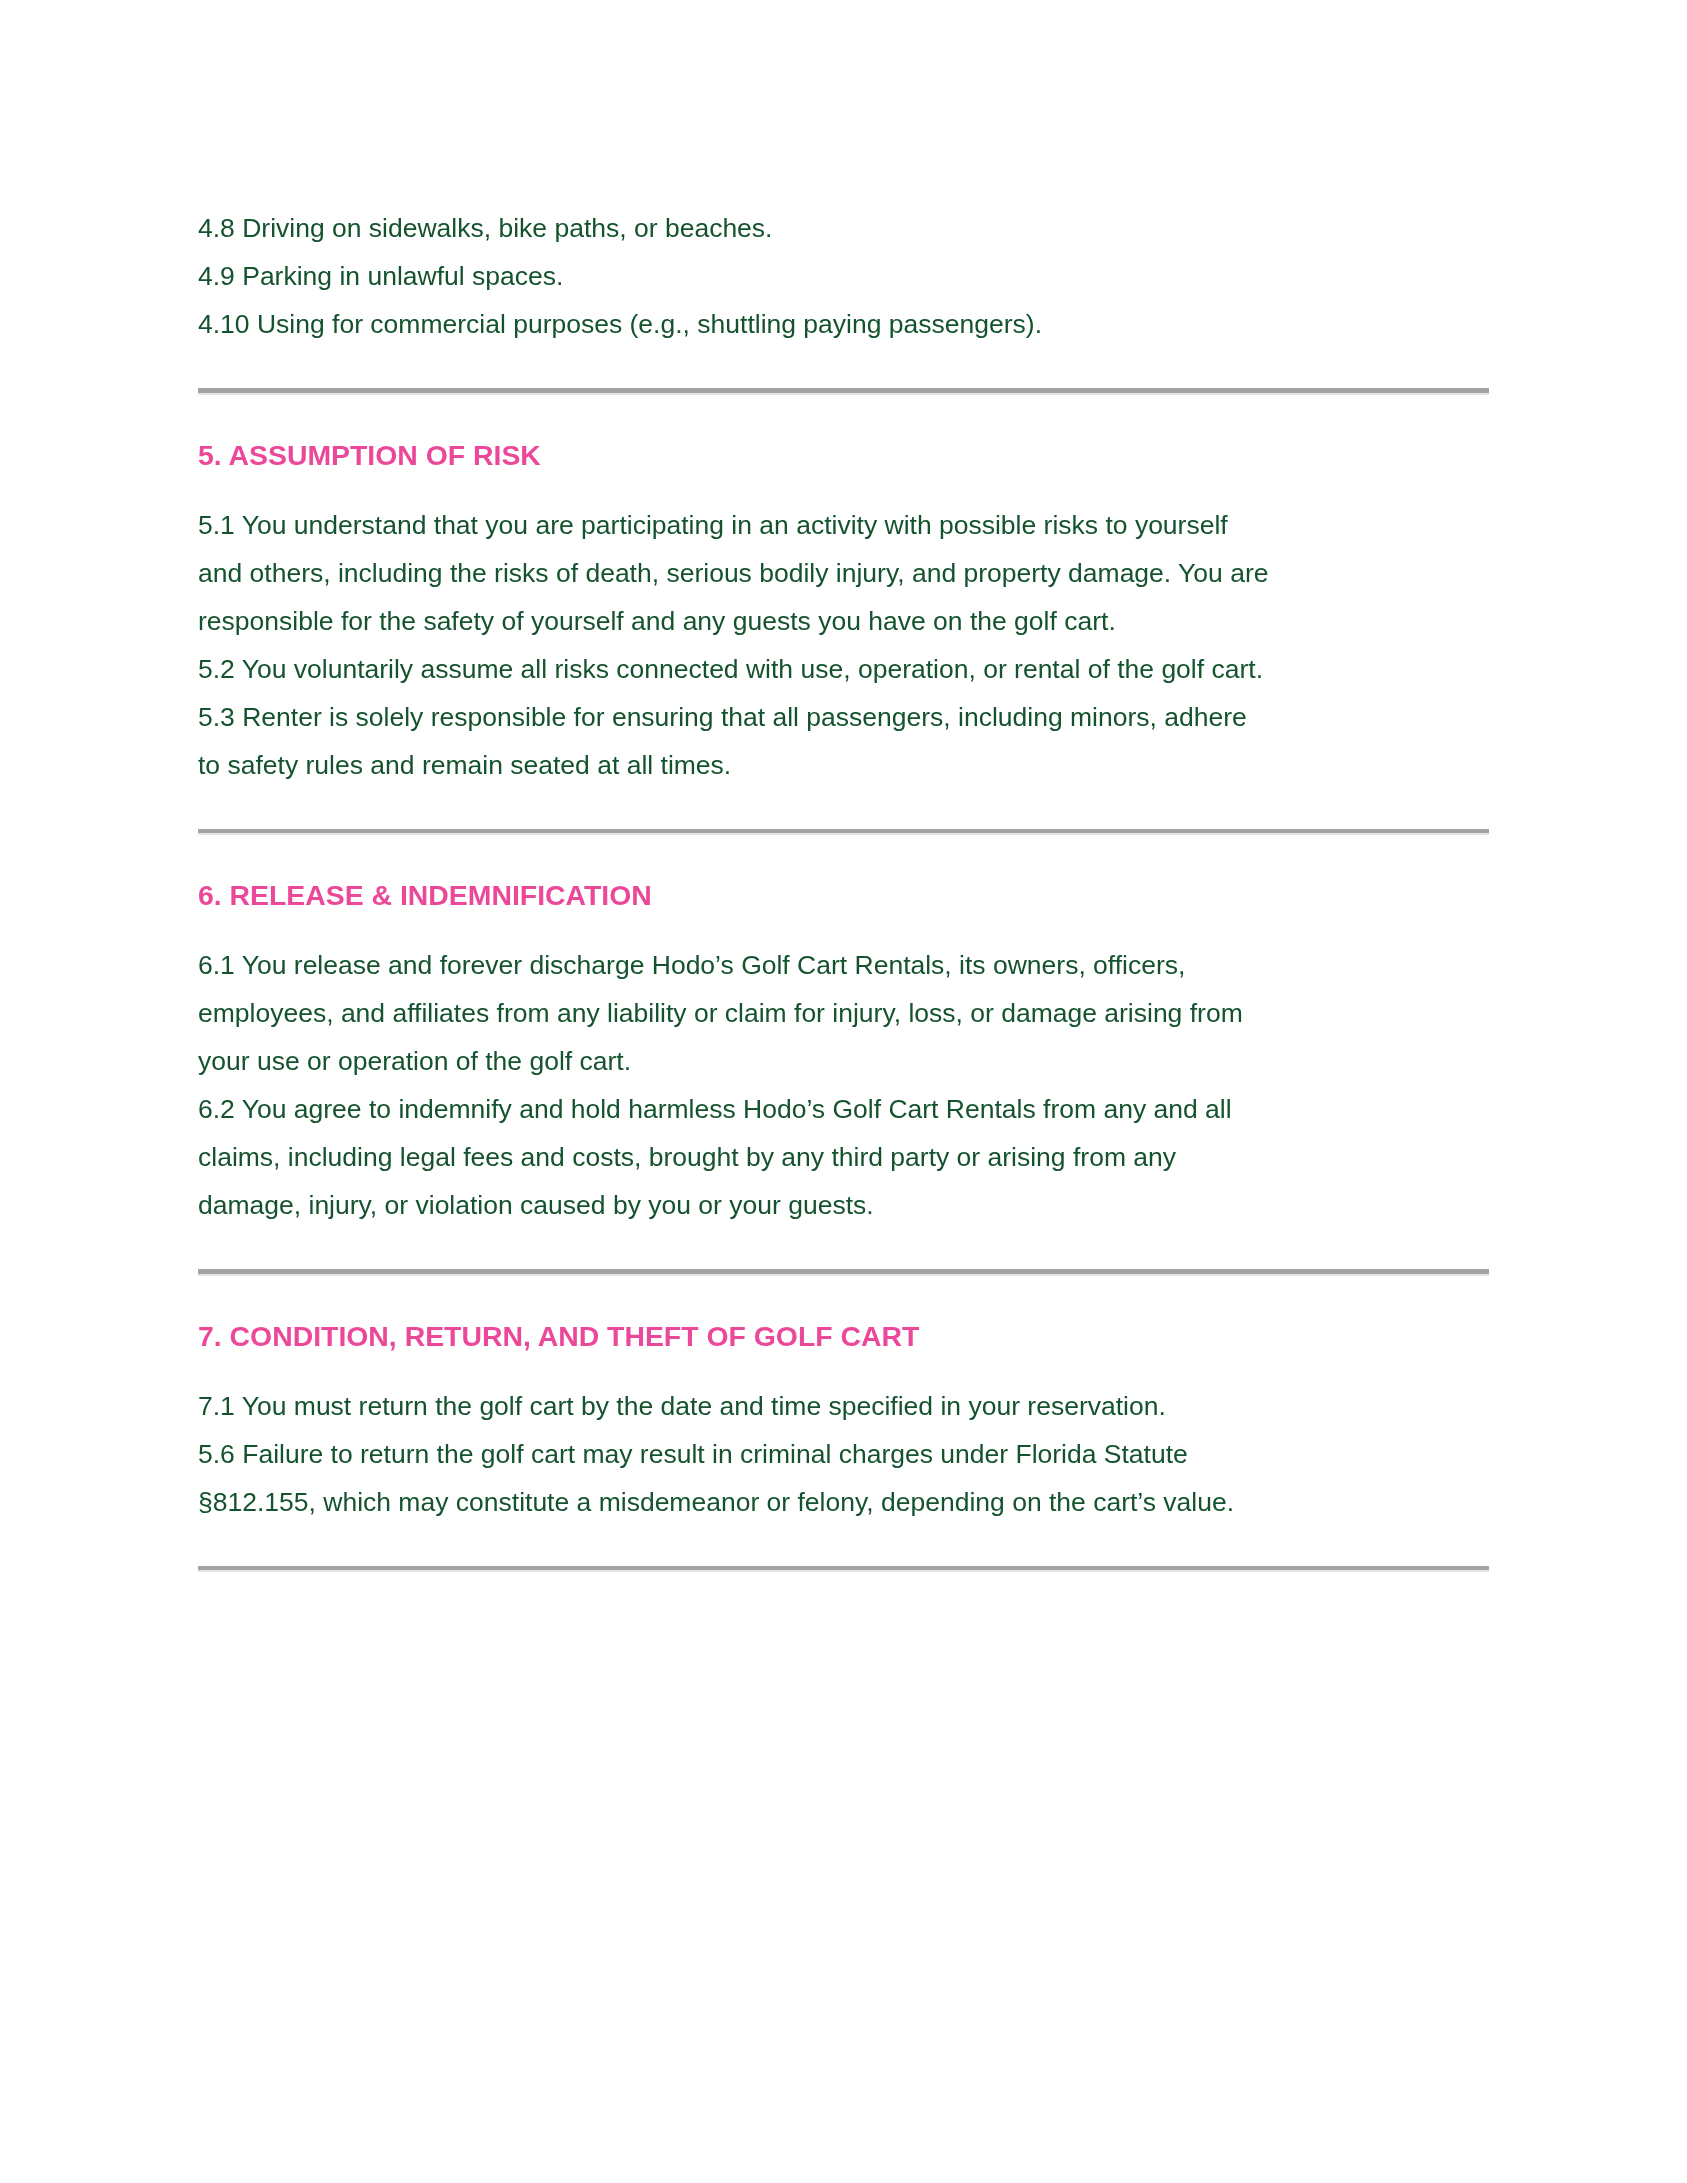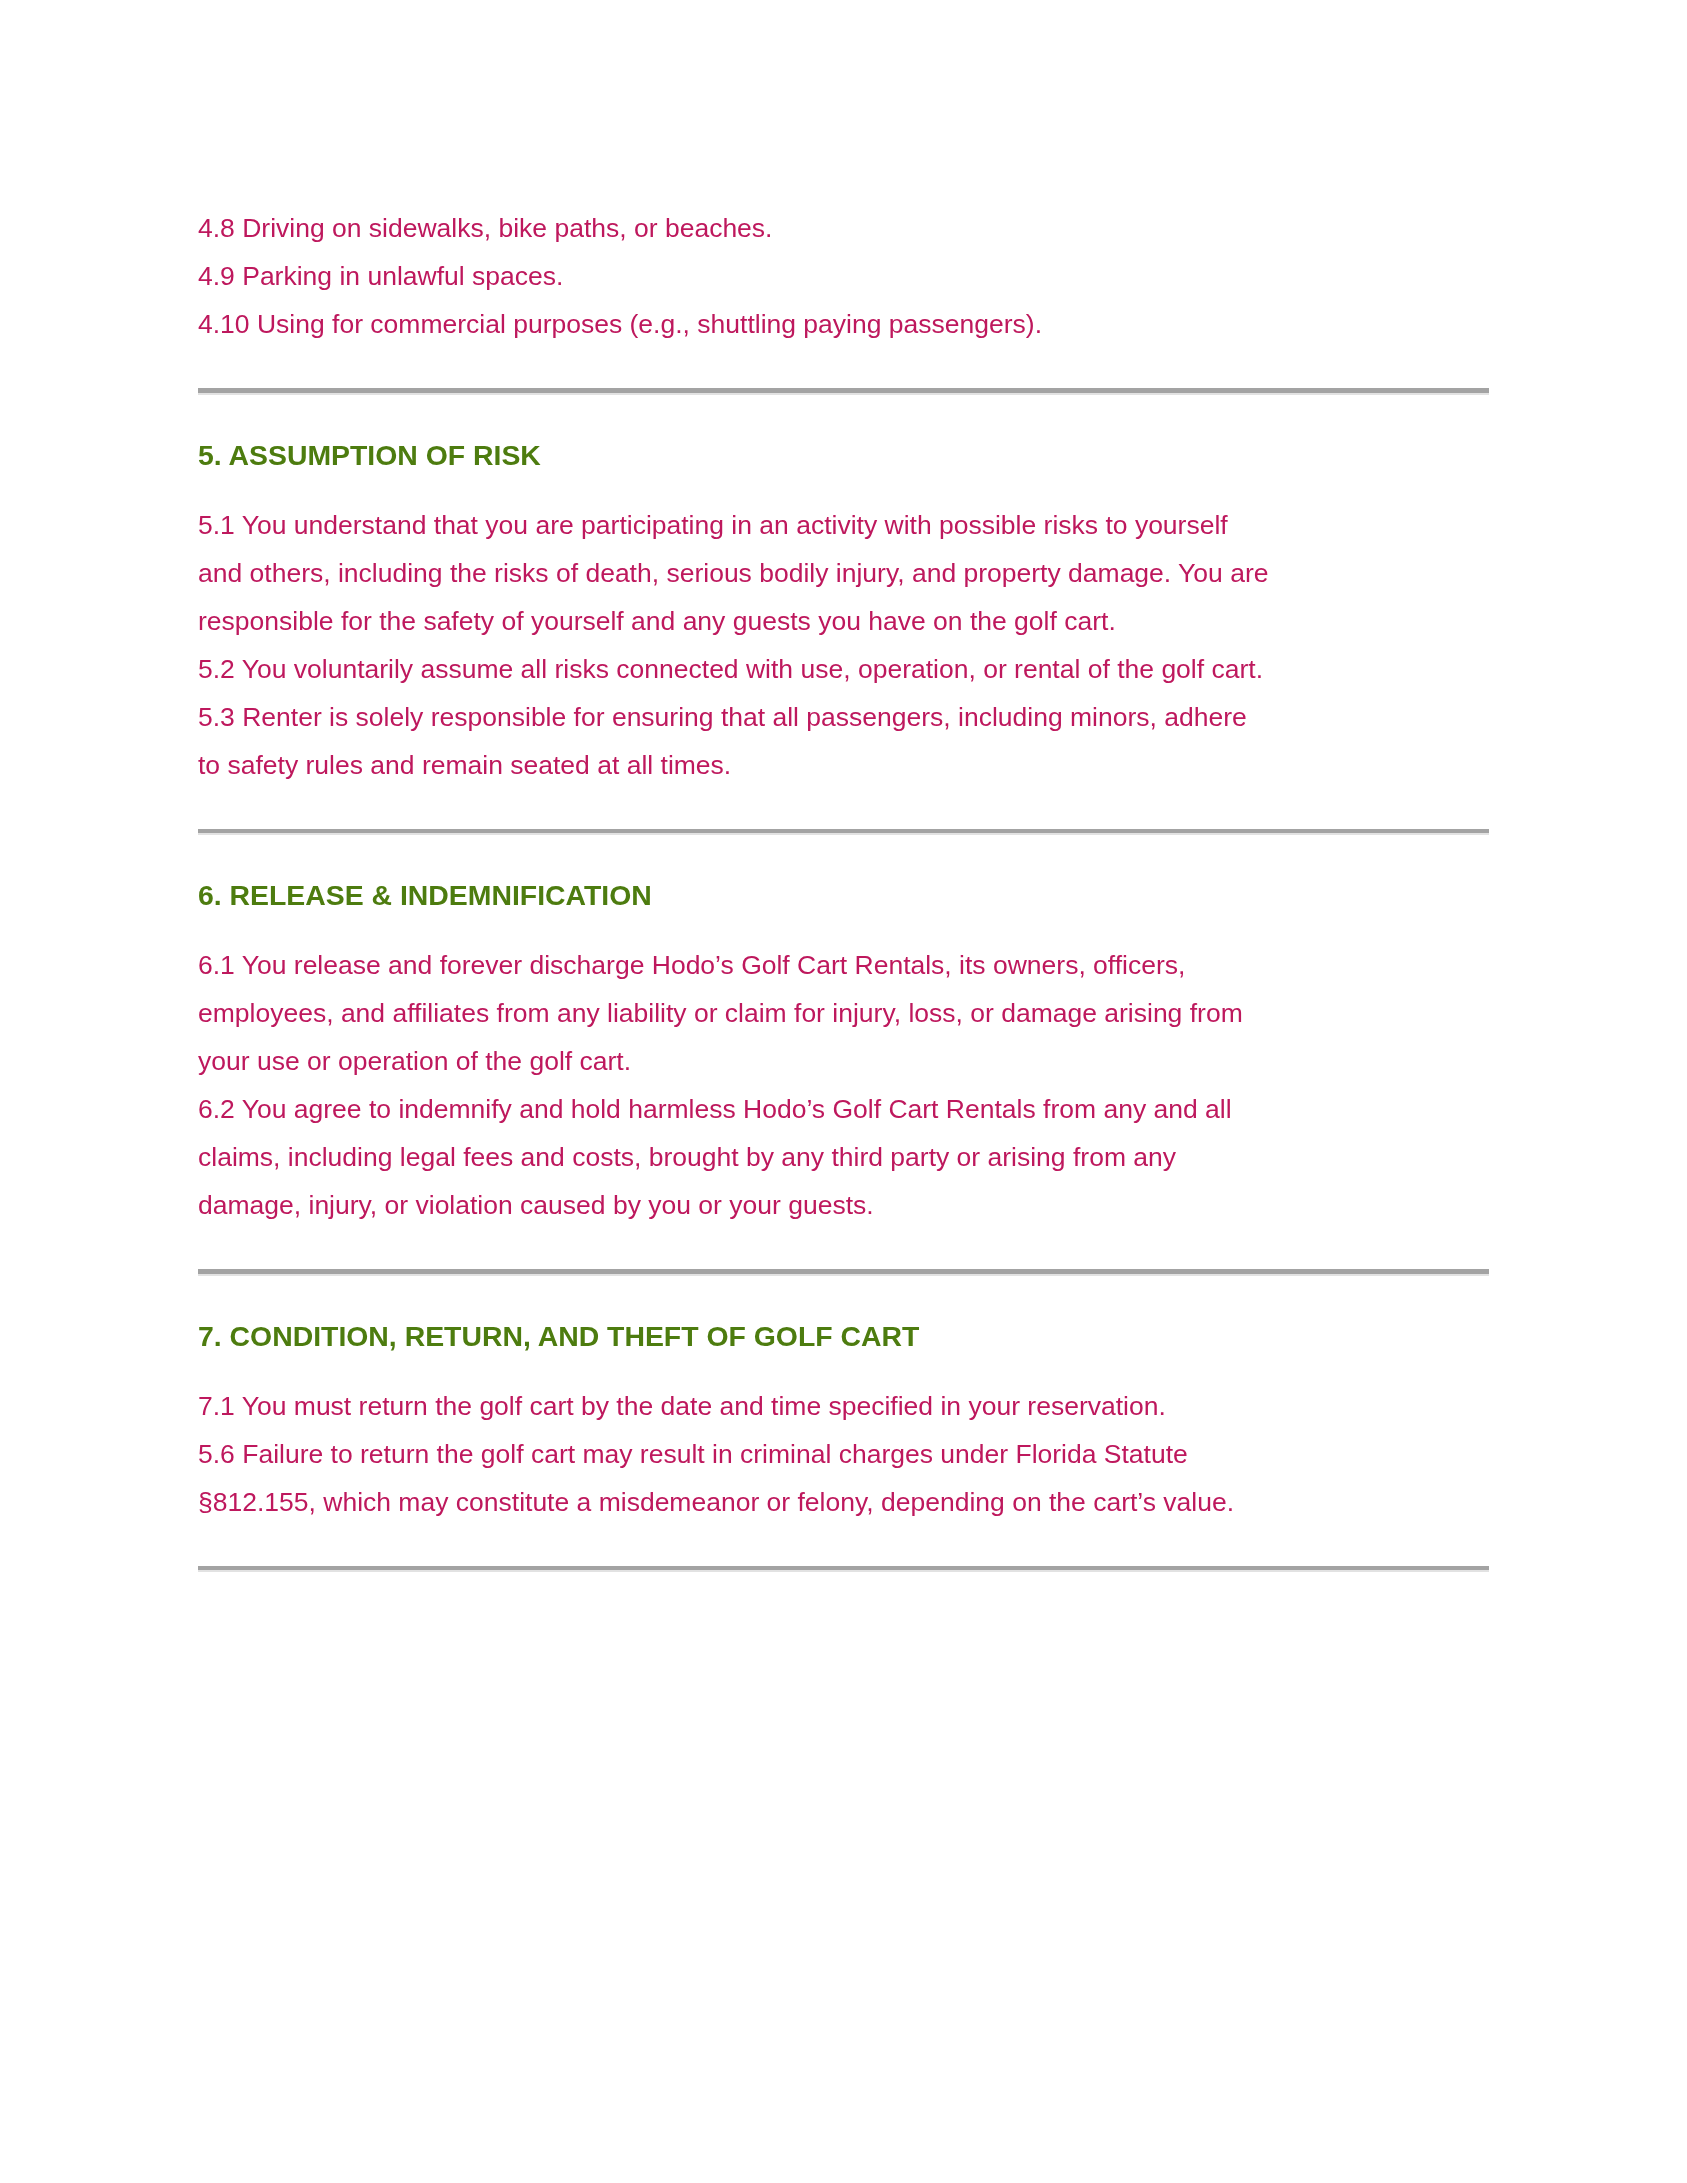--- a/index.html
+++ b/index.html
@@ -17,40 +17,40 @@
     font-family: "Liberation Sans", sans-serif;
     color: #000000;
     overflow: hidden;
   }
   .body-para {
     margin: 0;
     font-size: 26.5px;
     line-height: 48px;
     font-weight: 400;
     white-space: pre-line;
-    color: #be185d;
+    color: #14532d;
   }
   .body-para.bold {
     font-weight: 700;
   }
   .para-gap {
     margin-top: 16px;
   }
   .rule {
     height: 4.6px;
     background: #a3a3a3;
     border-bottom: 2px solid #e2e2e2;
     margin: 40px 0 0 0;
   }
   .section-heading {
     margin: 38px 0 24px 0;
     font-size: 28.4px;
     line-height: 44px;
     font-weight: 700;
-    color: #4d7c0f;
+    color: #ec4899;
     white-space: pre-line;
   }
 </style>
 </head>
 <body>
 
 <div class="page">
 
   <p class="body-para">4.8 Driving on sidewalks, bike paths, or beaches.
 4.9 Parking in unlawful spaces.

